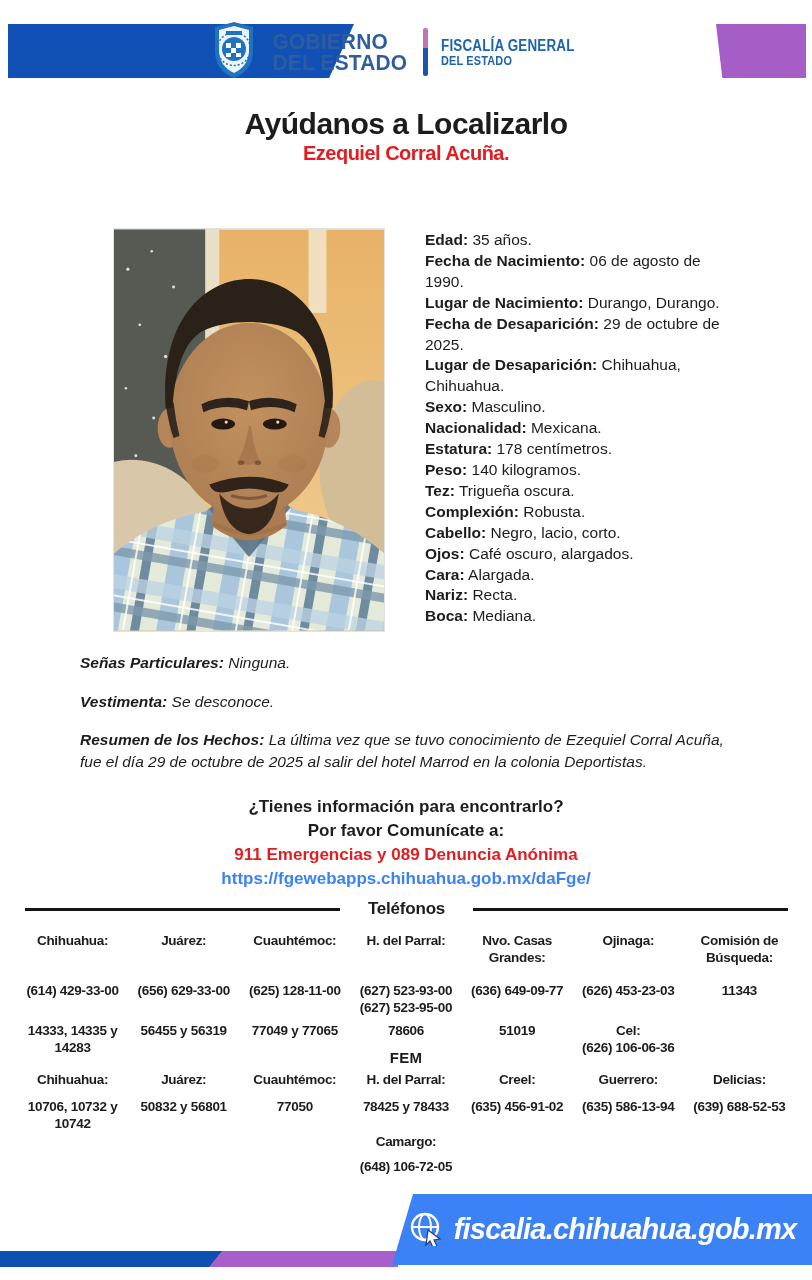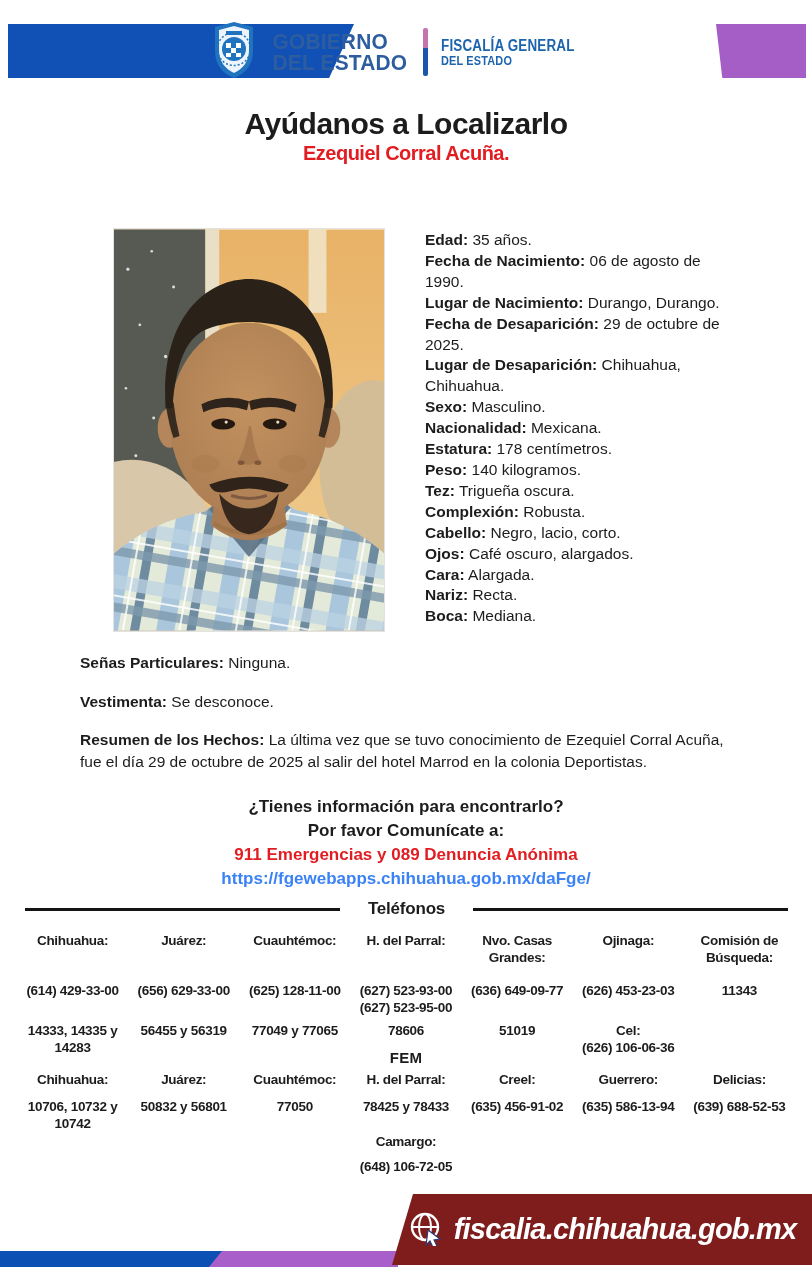--- a/index.html
+++ b/index.html
@@ -31,21 +31,21 @@
   
   .photo{position:absolute;left:113px;top:228px;width:272px;height:404px;border:1px solid #e2e2e2;
          box-sizing:border-box;}
   .photo svg{display:block;}
 
   
   .general-data{position:absolute;left:425px;top:230px;width:314px;font-size:15.5px;line-height:20.9px;}
   .gd-row .b{font-weight:bold;}
 
   
-  .detail{position:absolute;left:80px;width:660px;font-size:15.5px;line-height:22px;}
+  .detail{position:absolute;left:80px;width:660px;font-size:15.5px;line-height:22px;font-style:italic;}
   .detail .b{font-weight:bold;}
   .detail-1{top:652px;} .detail-2{top:691px;} .detail-3{top:729px;}
 
   
   .contact-line{position:absolute;left:0;width:100%;text-align:center;font-weight:bold;font-size:17px;}
   .contact-q{top:797px;} .contact-i{top:821px;}
   .contact-e{top:845px;color:#e21d22;}
   .contact-u{top:869px;color:#3b82f6;}
 
   
@@ -67,21 +67,21 @@
   .fem-r{font-size:13.5px;line-height:17px;}
   .camargo-h{position:absolute;top:1134px;left:0;width:100%;text-align:center;
              font-size:13.5px;font-weight:bold;letter-spacing:-.3px;}
   .camargo-p{position:absolute;top:1159px;left:0;width:100%;text-align:center;
              font-size:13.5px;font-weight:bold;letter-spacing:-.3px;}
 
   
   .stripe-purple{position:absolute;left:200px;top:1251px;width:198px;height:16px;background:#a95fc9;}
   .stripe-blue{position:absolute;left:0;top:1251px;width:222px;height:16px;background:#0c50b4;
                clip-path:polygon(0 0,100% 0,calc(100% - 13px) 100%,0 100%);z-index:2;}
-  .footer-plate{position:absolute;left:392px;top:1194px;width:420px;height:71px;background:#7f1d1d;
+  .footer-plate{position:absolute;left:392px;top:1194px;width:420px;height:71px;background:#3b82f6;
                 clip-path:polygon(21px 0,100% 0,100% 100%,0 100%);z-index:3;
                 display:flex;align-items:center;justify-content:center;gap:10px;}
   .footer-site{color:#ffffff;font-size:29px;font-weight:bold;font-style:italic;letter-spacing:-.8px;}
 </style>
 </head>
 <body>
 
 <div class="page">
 
   <div class="band-left"></div>

